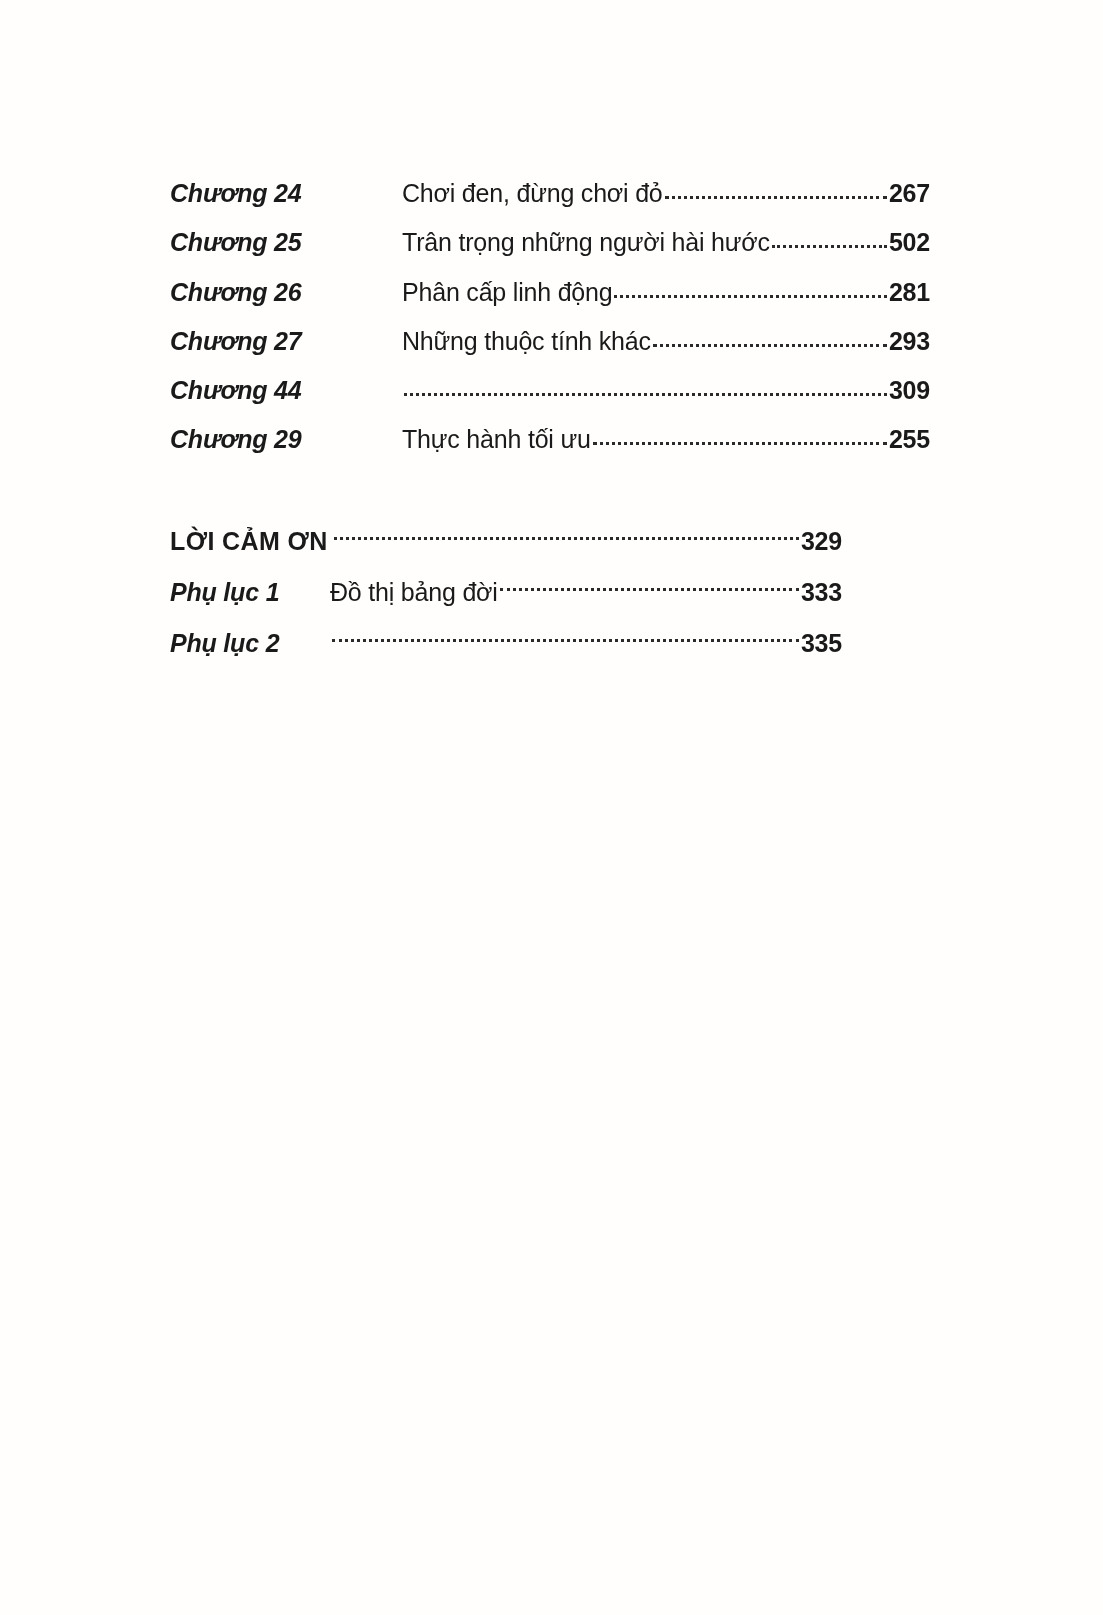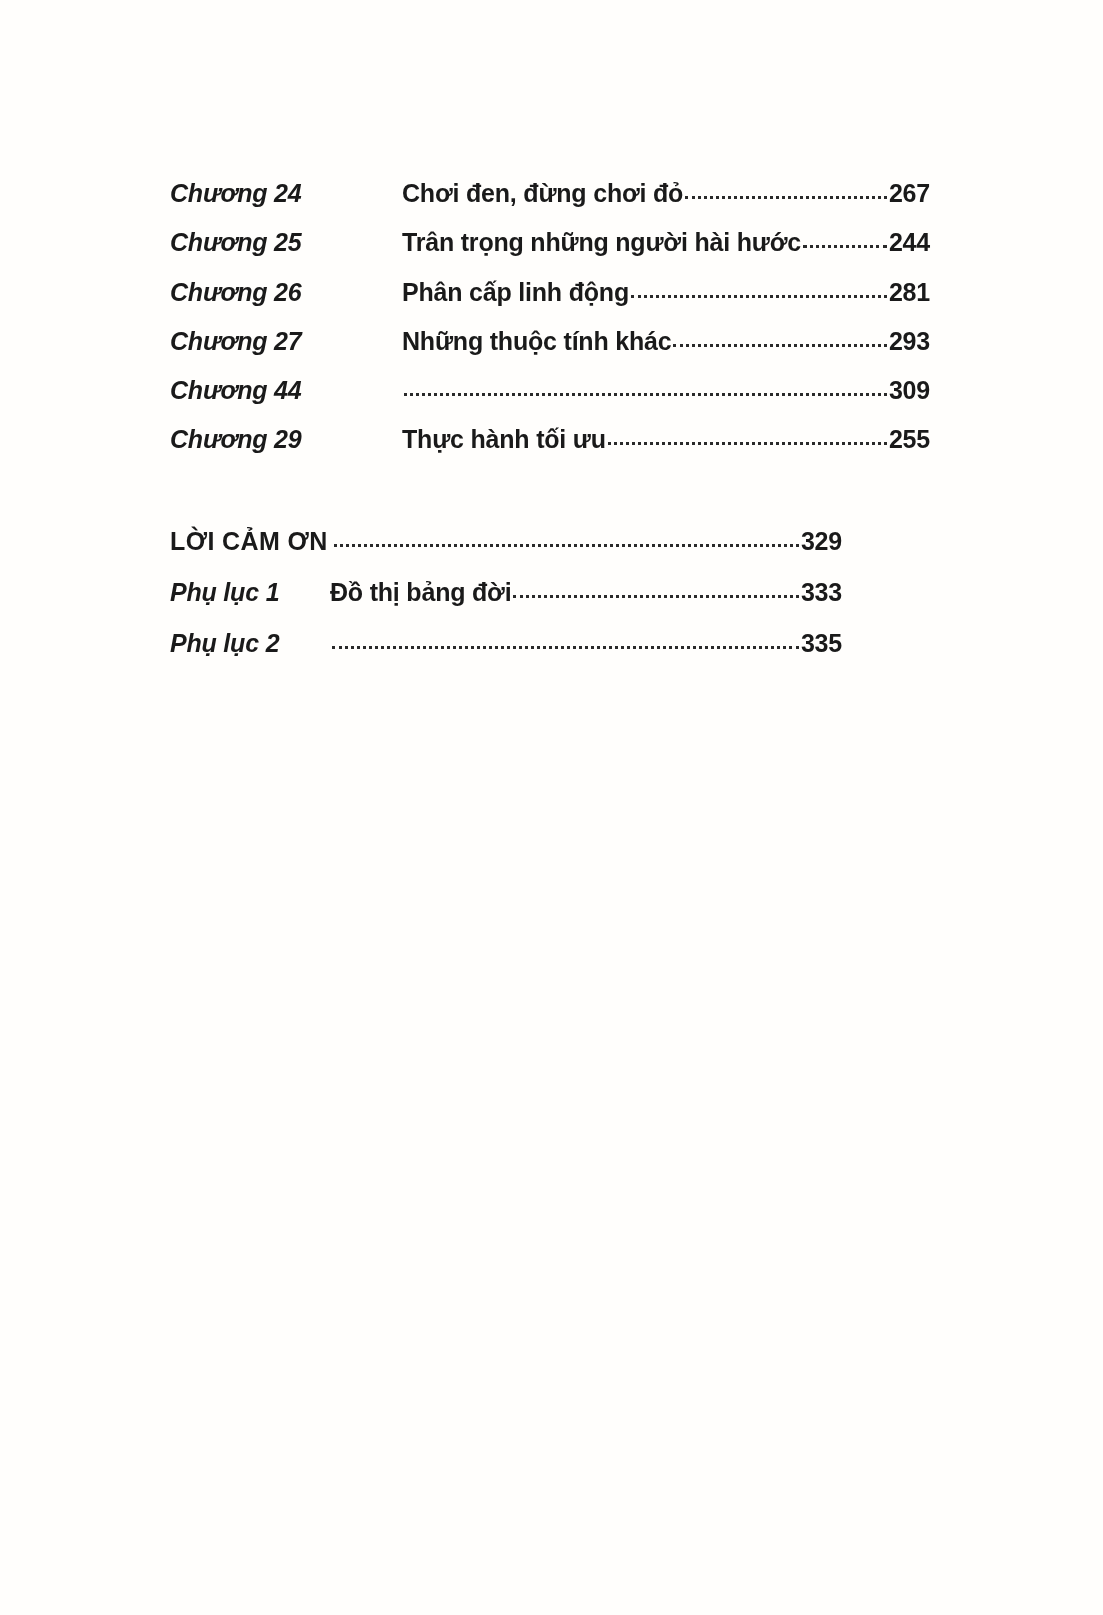--- a/index.html
+++ b/index.html
@@ -38,21 +38,21 @@
     line-height: 1.25;
     white-space: nowrap;
   }
   .toc-row .label {
     font-style: italic;
     font-weight: 700;
     letter-spacing: -0.2px;
     flex: 0 0 232px;
   }
   .toc-row .title {
-    font-weight: 700;
+    font-weight: 400;
     letter-spacing: -0.2px;
   }
   .toc-row .leader {
     flex: 1 1 auto;
     min-width: 14px;
     margin: 0 2px;
     position: relative;
     top: -3px;
     border-bottom: 3px dotted #2a2a2a;
     height: 0;
@@ -64,20 +64,21 @@
     flex: 0 0 auto;
   }
 
   
   .backmatter {
     margin-top: 70px;
     width: 672px;
   }
   .backmatter .toc-row {
     margin-bottom: 20px;
+    align-items: center;
   }
   .back-head .label {
     font-style: normal;
     font-weight: 700;
     letter-spacing: 0.4px;
     flex: 0 0 auto;
     margin-right: 4px;
   }
   .appendix .label {
     flex: 0 0 160px;
@@ -93,21 +94,21 @@
       <span class="label">Chương 24</span>
       <span class="title">Chơi đen, đừng chơi đỏ</span>
       <span class="leader"></span>
       <span class="page-num">267</span>
     </div>
 
     <div class="toc-row">
       <span class="label">Chương 25</span>
       <span class="title">Trân trọng những người hài hước</span>
       <span class="leader"></span>
-      <span class="page-num">244</span>
+      <span class="page-num">502</span>
     </div>
 
     <div class="toc-row">
       <span class="label">Chương 26</span>
       <span class="title">Phân cấp linh động</span>
       <span class="leader"></span>
       <span class="page-num">281</span>
     </div>
 
     <div class="toc-row">

